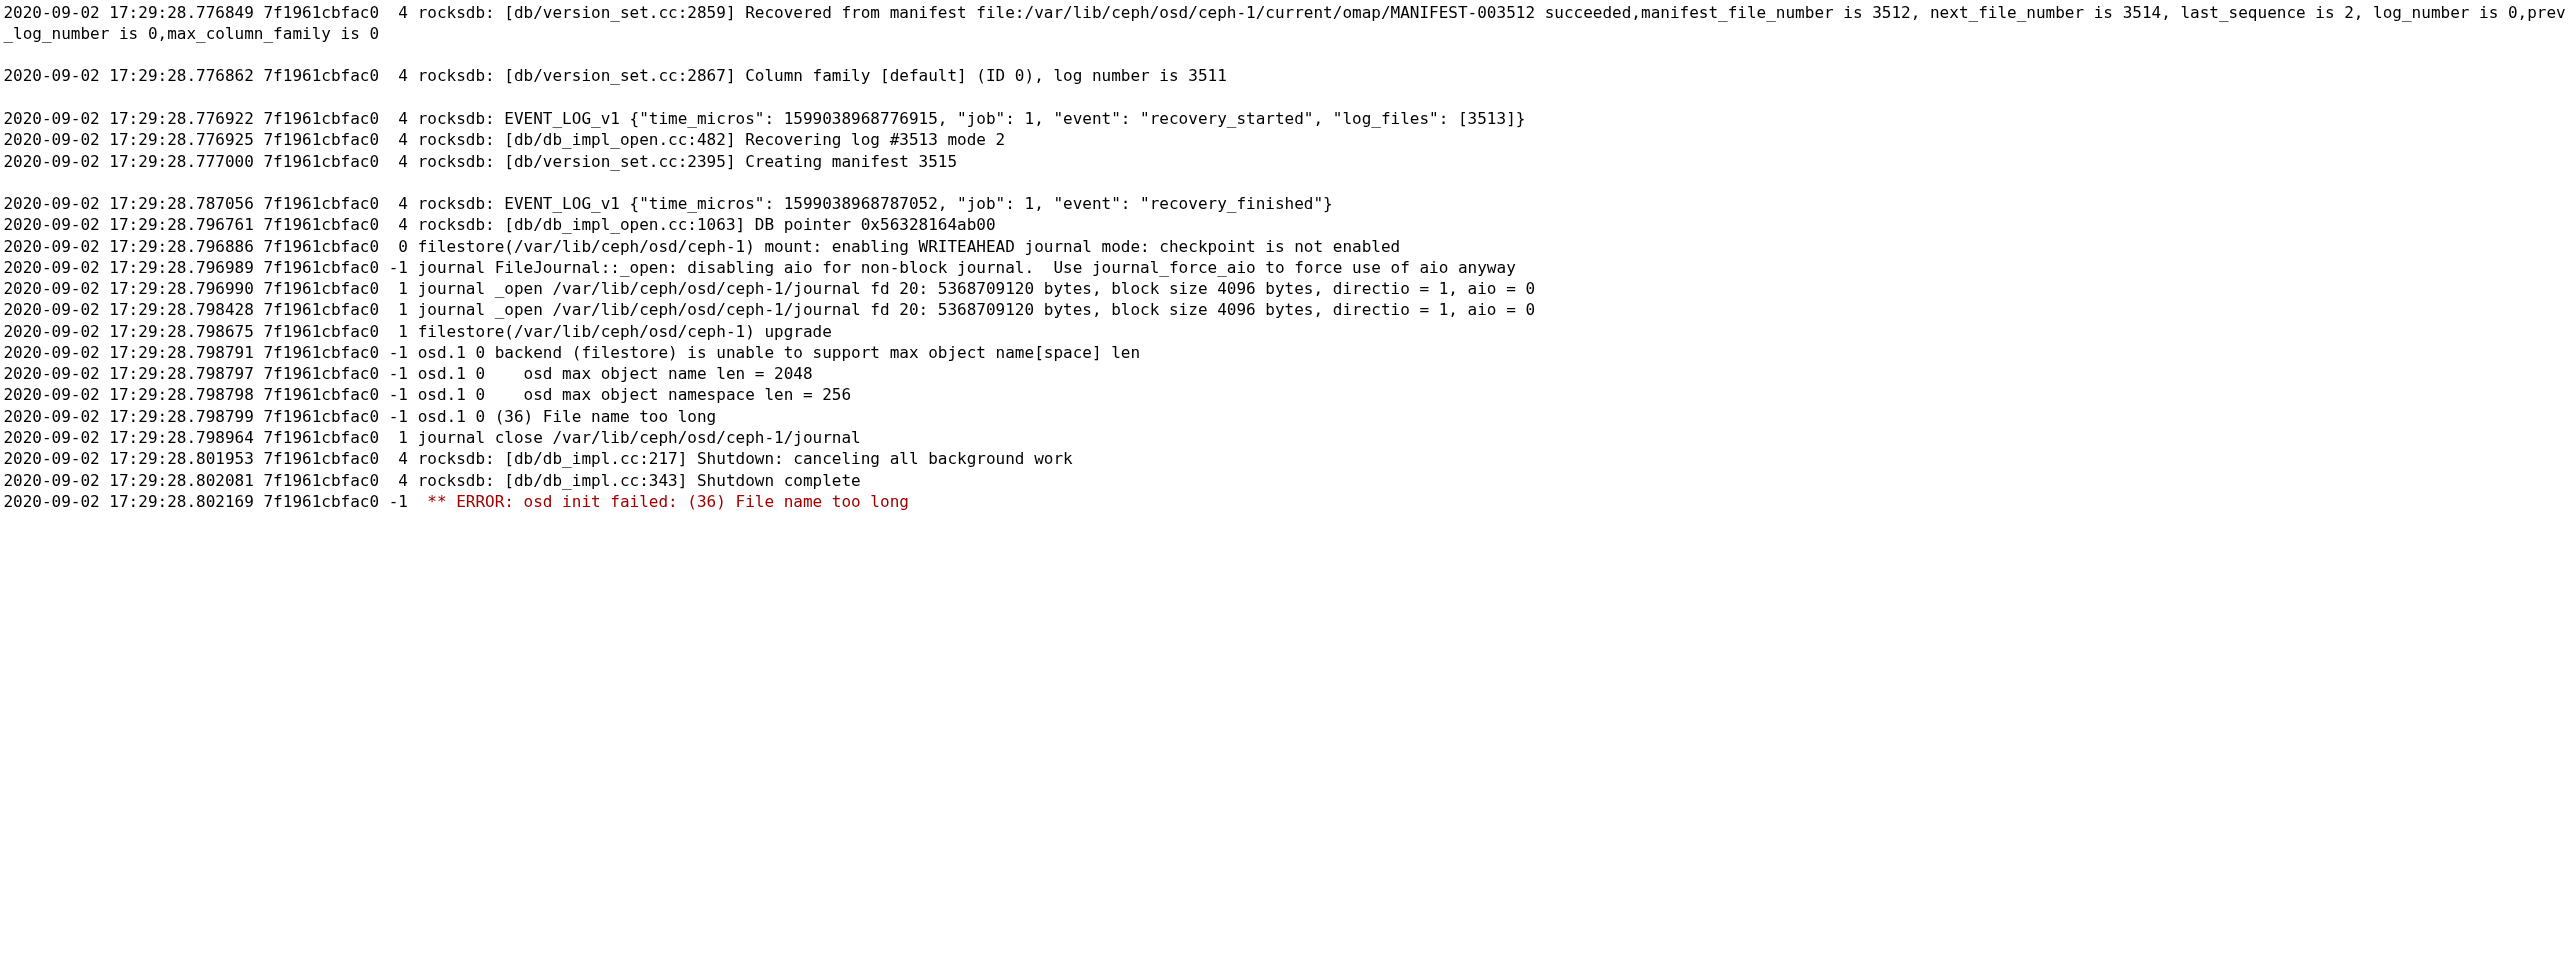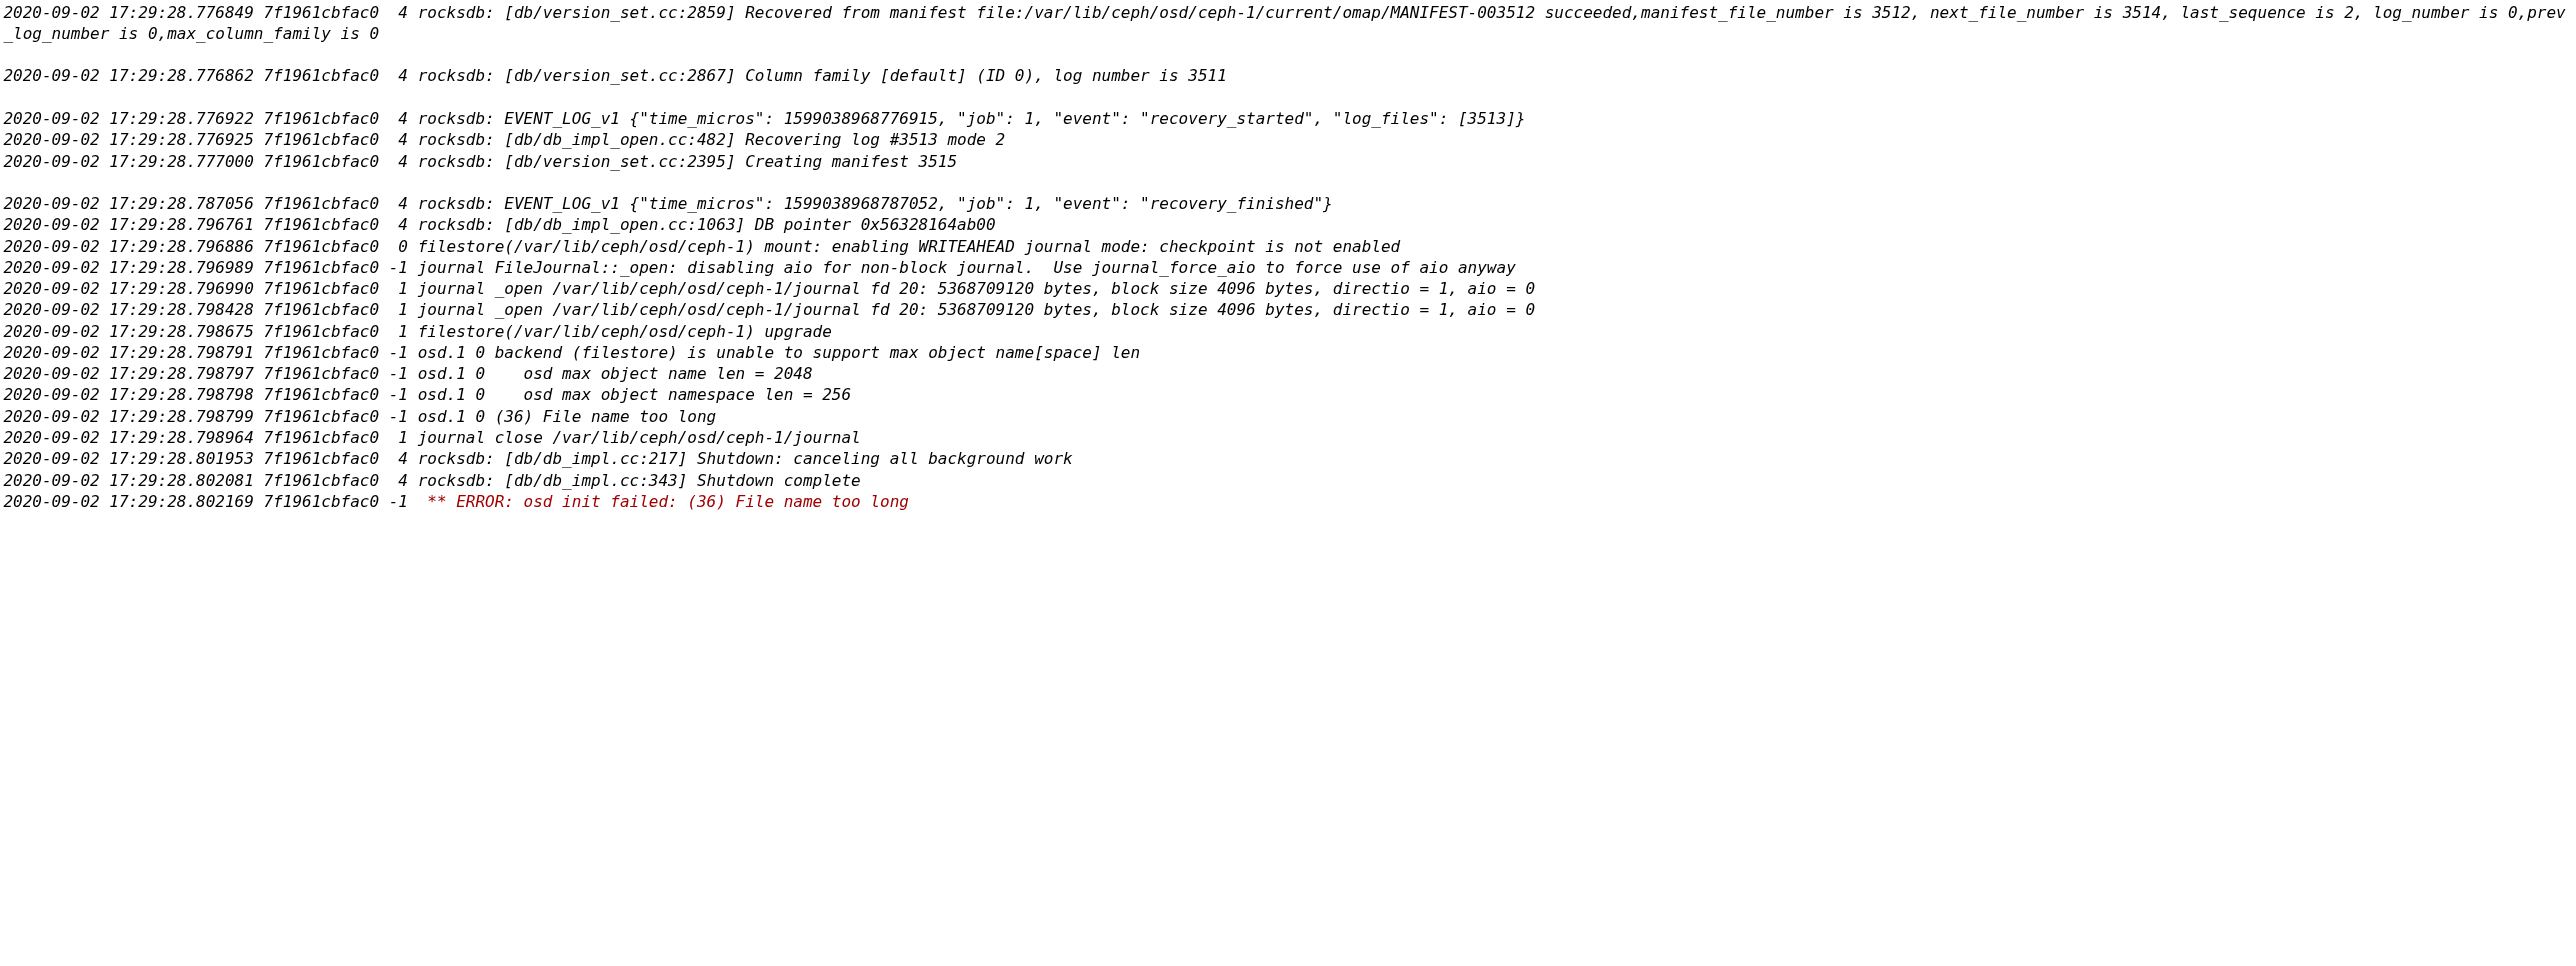--- a/index.html
+++ b/index.html
@@ -10,21 +10,20 @@
     font-family: "Menlo", "Consolas", "DejaVu Sans Mono", "Liberation Mono", monospace;
     font-size: 16px;
     line-height: 1.33;
   }
   pre.log {
     margin: 0;
     padding: 1.7px 3.4px 5.1px 3.4px;
     white-space: pre-wrap;       
     word-break: break-all;       
     overflow-wrap: anywhere;
-    font-style: italic;
   }
   .err {
     color: #a00000;
   }
 </style>
 </head>
 <body>
 
 <pre class="log" id="log-output"><span><span>2020-09-02 17:29:28.776849</span> <span>7f1961cbfac0</span> <span> 4</span> <span>rocksdb: [db/version_set.cc:2859] Recovered from manifest file:/var/lib/ceph/osd/ceph-1/current/omap/MANIFEST-003512 succeeded,manifest_file_number is 3512, next_file_number is 3514, last_sequence is 2, log_number is 0,prev_log_number is 0,max_column_family is 0</span>
 </span>

